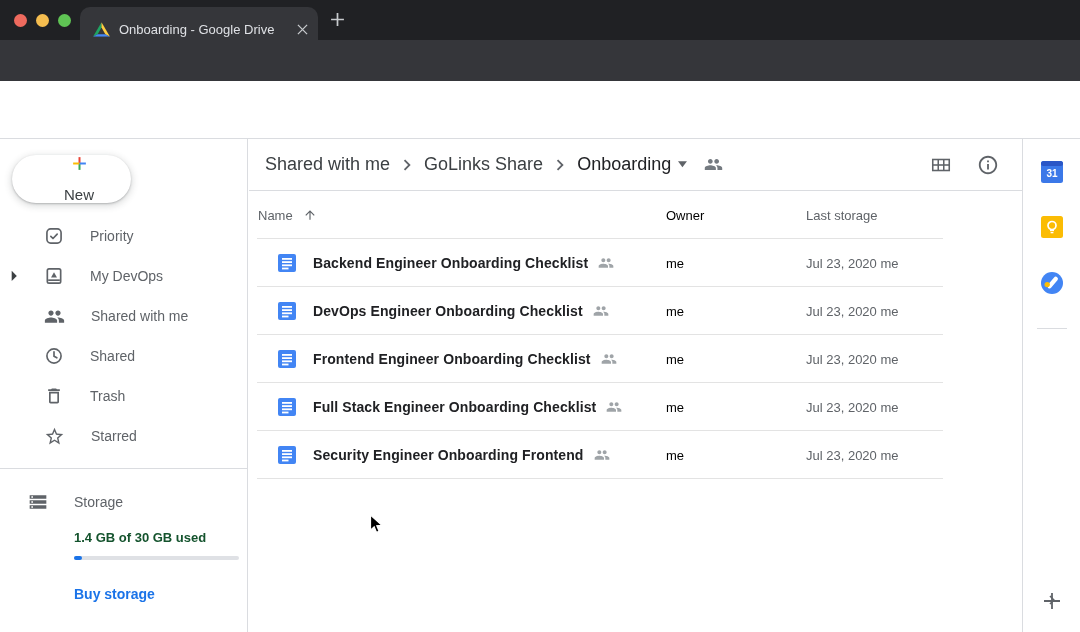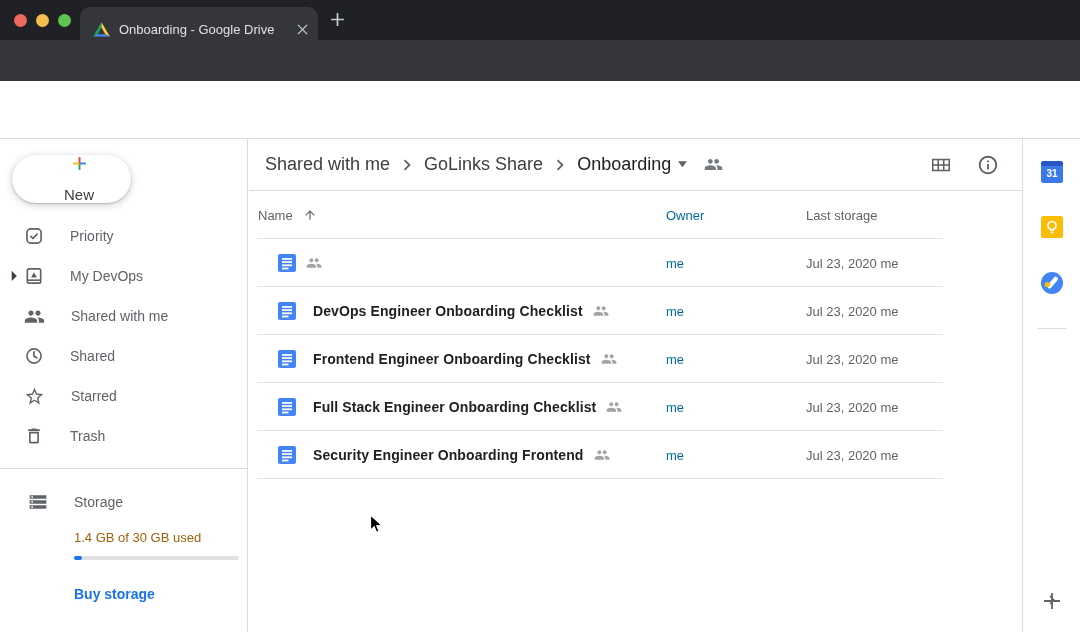--- a/index.html
+++ b/index.html
@@ -42,45 +42,45 @@
   .gsuite-text { font-size:20px; color:#5f6368; font-weight:bold; letter-spacing:.5px; flex:1; }
   .hdr-avatar { width:30px; height:30px; border-radius:50%; background:radial-gradient(circle at 50% 32%, #d8c6b2 0 34%, #4e555c 35% 100%); }
 
   
   .sidebar { position:absolute; left:0; top:139px; width:248px; height:493px; background:#fff; border-right:1px solid #dadce0; }
   .new-btn { position:absolute; left:12px; top:16px; width:119px; height:48px; border-radius:24px; background:#fff;
              box-shadow:0 1px 2px rgba(60,64,67,.3), 0 2px 6px 2px rgba(60,64,67,.15);
              display:flex; align-items:center; gap:14px; padding-left:15px; cursor:pointer; border:none;flex-direction:column; }
   .new-btn span { font-size:15px; color:#3c4043; }
   .navlist { position:absolute; left:0; top:77px; width:248px; }
-  .nav-item { height:40px; display:flex; align-items:center; padding-left:24px; gap:26px; cursor:pointer; position:relative; }
+  .nav-item { height:40px; display:flex; align-items:center; padding-left:44px; gap:26px; cursor:pointer; position:relative; }
   .nav-item .lbl { font-size:14px; color:#5f6368; }
   .expander { position:absolute; left:10px; top:14px; }
   .storage-sec { position:absolute; left:0; top:329px; width:248px; border-top:1px solid #dadce0; padding-top:13px; }
   .storage-row { height:40px; display:flex; align-items:center; padding-left:28px; gap:26px; }
   .storage-row .lbl { font-size:14px; color:#5f6368; }
-  .usage { margin:8px 0 0 74px; font-size:13px; color:#a16207; }
+  .usage { margin:8px 0 0 74px; font-size:13px; color:#14532d;font-weight:bold; }
   .meter { margin:11px 0 0 74px; width:165px; height:4px; border-radius:2px; background:#dfe1e5; position:relative; }
   .meter-fill { position:absolute; left:0; top:0; height:4px; width:8px; border-radius:2px; background:#1a73e8; }
   .buy-link { margin:26px 4px 0 74px; font-size:14px; color:#1a73e8; font-weight:bold; cursor:pointer; display:inline-block; }
 
   
   .main { position:absolute; left:249px; top:139px; width:773px; height:493px; background:#fff; }
   .crumb-row { height:52px; border-bottom:1px solid #dadce0; display:flex; align-items:center; padding:0 23px 0 16px; }
   .crumb { font-size:18px; color:#3c4043; cursor:pointer; white-space:nowrap; }
   .crumb.current { color:#202124; }
   .crumb-sep { margin:0 6px; display:flex; }
   .caret-btn { margin-left:6px; display:flex; cursor:pointer; }
   .crumb-shared { margin-left:16px; display:flex; }
   .crumb-actions { margin-left:auto; display:flex; align-items:center; gap:25px; }
 
   .thead { height:48px; position:relative; display:flex; align-items:center; }
   .thead::after, .row::after { content:""; position:absolute; left:8px; right:79px; bottom:0; border-bottom:1px solid #e3e3e3; }
   .th-name { margin-left:9px; font-size:13px; color:#5f6368; display:flex; align-items:center; gap:10px; cursor:pointer; }
-  .col-owner { position:absolute; left:417px; font-size:13px; color:#0369a1; }
+  .col-owner { position:absolute; left:417px; font-size:13px; color:#000000; }
   .col-modified { position:absolute; left:557px; font-size:13px; color:#5f6368; }
 
   .row { height:48px; position:relative; display:flex; align-items:center; cursor:pointer; }
   .row .doc-ic { margin-left:29px; display:flex; }
   .row .fname { margin-left:17px; font-size:14px; font-weight:bold; color:#202124; letter-spacing:.1px; }
   .row .shared-ic { margin-left:10px; display:flex; opacity:.75; }
 
   
   .rail { position:absolute; right:0; top:139px; width:58px; height:493px; background:#fff; border-left:1px solid #dadce0; }
   .rail-ico { position:absolute; left:18px; cursor:pointer; }
@@ -271,30 +271,30 @@
       <span class="lbl">Shared with me</span>
     </div>
     <div class="nav-item">
       <svg width="20" height="20" viewBox="0 0 24 24" fill="none" stroke="#5f6368" stroke-width="2">
         <circle cx="12" cy="12" r="8.5"></circle>
           <path d="M12 7v5.2l3.4 2" stroke-linecap="round"></path>
       </svg>
       <span class="lbl">Shared</span>
     </div>
     <div class="nav-item">
+      <svg width="20" height="20" viewBox="0 0 24 24" fill="#5f6368">
+          <path d="M6 19c0 1.1.9 2 2 2h8c1.1 0 2-.9 2-2V7H6v12zM8 9h8v10H8V9zm7.5-5-1-1h-5l-1 1H5v2h14V4h-3.5z"></path>
+        </svg>
+      <span class="lbl">Trash</span>
+    </div>
+    <div class="nav-item">
       <svg width="21" height="21" viewBox="0 0 24 24" fill="#5f6368">
           <path d="M22 9.24l-7.19-.62L12 2 9.19 8.63 2 9.24l5.46 4.73L5.82 21 12 17.27 18.18 21l-1.63-7.03L22 9.24zM12 15.4l-3.76 2.27 1-4.28-3.32-2.88 4.38-.38L12 6.1l1.71 4.04 4.38.38-3.32 2.88 1 4.28L12 15.4z"></path>
         </svg>
       <span class="lbl">Starred</span>
-    </div>
-    <div class="nav-item">
-      <svg width="20" height="20" viewBox="0 0 24 24" fill="#5f6368">
-          <path d="M6 19c0 1.1.9 2 2 2h8c1.1 0 2-.9 2-2V7H6v12zM8 9h8v10H8V9zm7.5-5-1-1h-5l-1 1H5v2h14V4h-3.5z"></path>
-        </svg>
-      <span class="lbl">Trash</span>
     </div>
   </div>
 
   <div class="storage-sec">
     <div class="storage-row">
       <svg width="20" height="20" viewBox="0 0 24 24" fill="#5f6368">
           <path d="M2 20h20v-4H2v4zm2-3h2v2H4v-2zM2 4v4h20V4H2zm4 3H4V5h2v2zm-4 7h20v-4H2v4zm2-3h2v2H4v-2z"></path>
         </svg>
       <span class="lbl">Storage</span>
     </div>
@@ -358,20 +358,21 @@
     <span class="col-owner">Owner</span>
     <span class="col-modified">Last storage</span>
   </div>
 
   <div class="row">
     <span class="doc-ic">
         <svg width="18" height="18" viewBox="0 0 18 18">
           <use href="#sym-doc"></use>
         </svg>
       </span>
+    <span class="fname">Backend Engineer Onboarding Checklist</span>
     <span class="shared-ic">
         <svg width="16" height="16" viewBox="0 0 24 24" fill="#80868b">
           <use href="#sym-people"></use>
         </svg>
       </span>
     <span class="col-owner">me</span>
     <span class="col-modified">Jul 23, 2020 me</span>
   </div>
   <div class="row">
     <span class="doc-ic">

